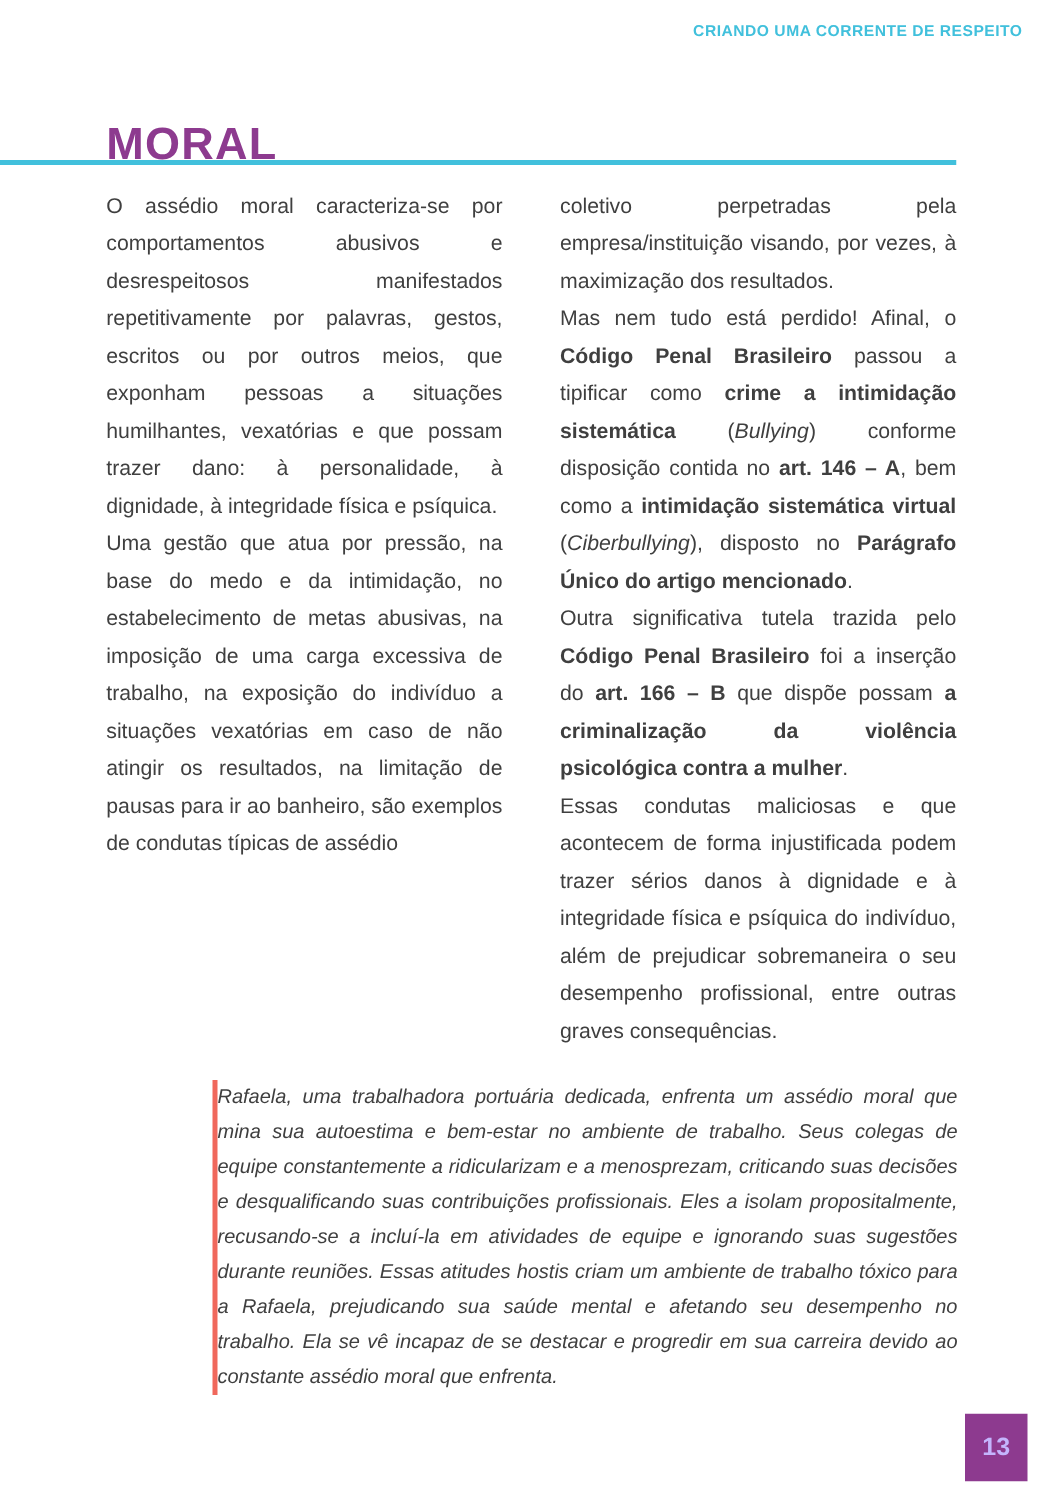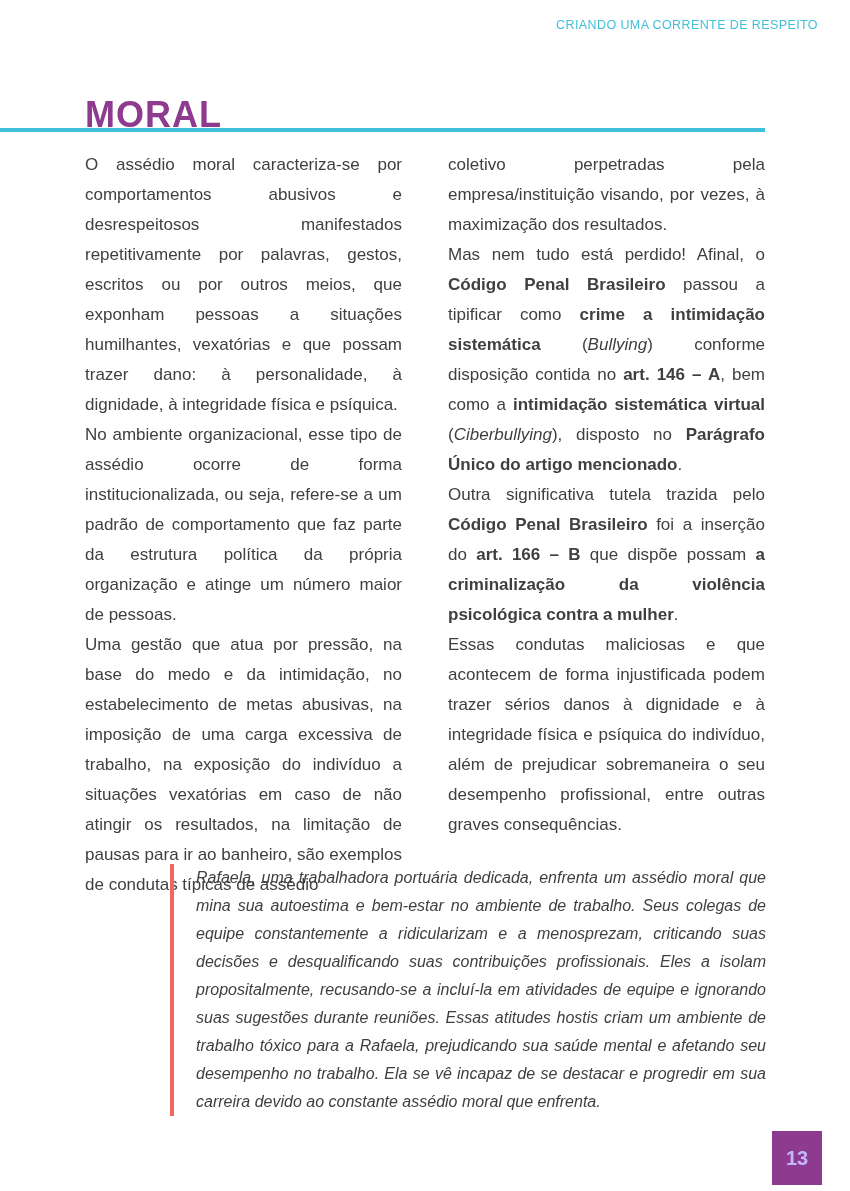--- a/index.html
+++ b/index.html
@@ -10,21 +10,21 @@
   }
   *{box-sizing:border-box;}
   html,body{margin:0;padding:0;}
   body{
     width:850px;height:1191px;background:#ffffff;
     font-family:"Liberation Sans", sans-serif;
     position:relative;overflow:hidden;
   }
   .running-header{
     position:absolute;top:18px;right:32px;
-    color:var(--teal);font-size:12.5px;font-weight:normal;
+    color:var(--teal);font-size:12.5px;font-weight:bold;
     letter-spacing:0.4px;
   }
   .section-title{
     position:absolute;left:85px;top:94px;margin:0;
     color:var(--purple);font-size:36px;font-weight:800;
     letter-spacing:1px;
   }
   .title-rule{
     position:absolute;left:0;top:128px;
     width:765px;height:4px;background:var(--teal);
@@ -41,21 +41,21 @@
   .col p span.b{font-weight:bold;}
   .col p span.i{font-style:italic;}
   .quote{
     position:absolute;left:170px;top:864px;width:596px;
     display:flex;
   }
   .quote-bar{
     width:4px;background:var(--coral);flex:0 0 4px;
   }
   .quote-text{
-    margin:0;padding-left:22px;
+    margin:0;
     font-size:16px;line-height:28px;font-style:italic;
     text-align:justify;color:var(--body-text);
   }
   .page-number-box{
     position:absolute;right:28px;bottom:6px;
     width:50px;height:54px;background:var(--purple);
     display:flex;align-items:center;justify-content:center;
   }
   .page-number-box span{
     color:#c4b5fd;font-size:20px;font-weight:bold;
@@ -66,21 +66,20 @@
 
 <div class="running-header">CRIANDO UMA CORRENTE DE RESPEITO</div>
 
 <h1 class="section-title">MORAL</h1>
 
 <div class="title-rule"></div>
 
 <div class="columns">
   <div class="col" id="col-left">
       <p><span>O assédio moral caracteriza-se por comportamentos abusivos e desrespeitosos manifestados repetitivamente por palavras, gestos, escritos ou por outros meios, que exponham pessoas a situações humilhantes, vexatórias e que possam trazer dano: à personalidade, à dignidade, à integridade física e psíquica.</span></p>
-      <p><span>No ambiente organizacional, esse tipo de assédio ocorre de forma institucionalizada, ou seja, refere-se a um padrão de comportamento que faz parte da estrutura política da própria organização e atinge um número maior de pessoas.</span></p>
       <p><span>Uma gestão que atua por pressão, na base do medo e da intimidação, no estabelecimento de metas abusivas, na imposição de uma carga excessiva de trabalho, na exposição do indivíduo a situações vexatórias em caso de não atingir os resultados, na limitação de pausas para ir ao banheiro, são exemplos de condutas típicas de assédio</span></p>
     </div>
   <div class="col" id="col-right">
       <p><span>coletivo perpetradas pela empresa/instituição visando, por vezes, à maximização dos resultados.</span></p>
       <p><span>Mas nem tudo está perdido! Afinal, o </span><span class="b">Código Penal Brasileiro</span><span> passou a tipificar como </span><span class="b">crime a intimidação sistemática</span><span> (</span><span class="i">Bullying</span><span>) conforme disposição contida no </span><span class="b">art. 146 – A</span><span>, bem como a </span><span class="b">intimidação sistemática virtual</span><span> (</span><span class="i">Ciberbullying</span><span>), disposto no </span><span class="b">Parágrafo Único do artigo mencionado</span><span>.</span></p>
       <p><span>Outra significativa tutela trazida pelo </span><span class="b">Código Penal Brasileiro</span><span> foi a inserção do </span><span class="b">art. 166 – B</span><span> que dispõe possam </span><span class="b">a criminalização da violência psicológica contra a mulher</span><span>.</span></p>
       <p><span>Essas condutas maliciosas e que acontecem de forma injustificada podem trazer sérios danos à dignidade e à integridade física e psíquica do indivíduo, além de prejudicar sobremaneira o seu desempenho profissional, entre outras graves consequências.</span></p>
     </div>
 </div>
 

